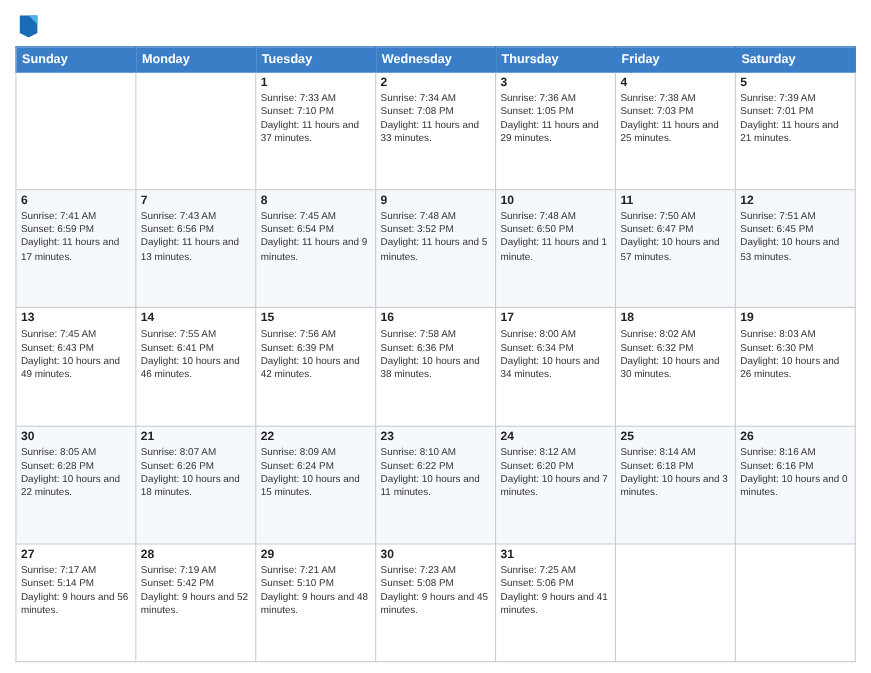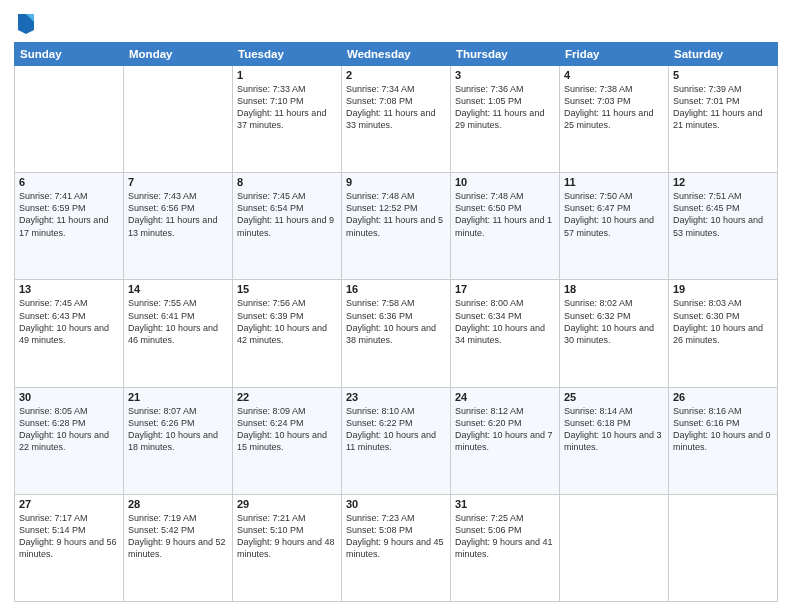--- a/index.html
+++ b/index.html
@@ -200,21 +200,21 @@
             <div class="day-info">
               <div>Sunrise: 7:45 AM</div>
               <div>Sunset: 6:54 PM</div>
               <div>Daylight: 11 hours and 9 minutes.</div>
             </div>
           </td>
           <td>
             <div class="day-number">9</div>
             <div class="day-info">
               <div>Sunrise: 7:48 AM</div>
-              <div>Sunset: 12:52 PM</div>
+              <div>Sunset: 3:52 PM</div>
               <div>Daylight: 11 hours and 5 minutes.</div>
             </div>
           </td>
           <td>
             <div class="day-number">10</div>
             <div class="day-info">
               <div>Sunrise: 7:48 AM</div>
               <div>Sunset: 6:50 PM</div>
               <div>Daylight: 11 hours and 1 minute.</div>
             </div>

